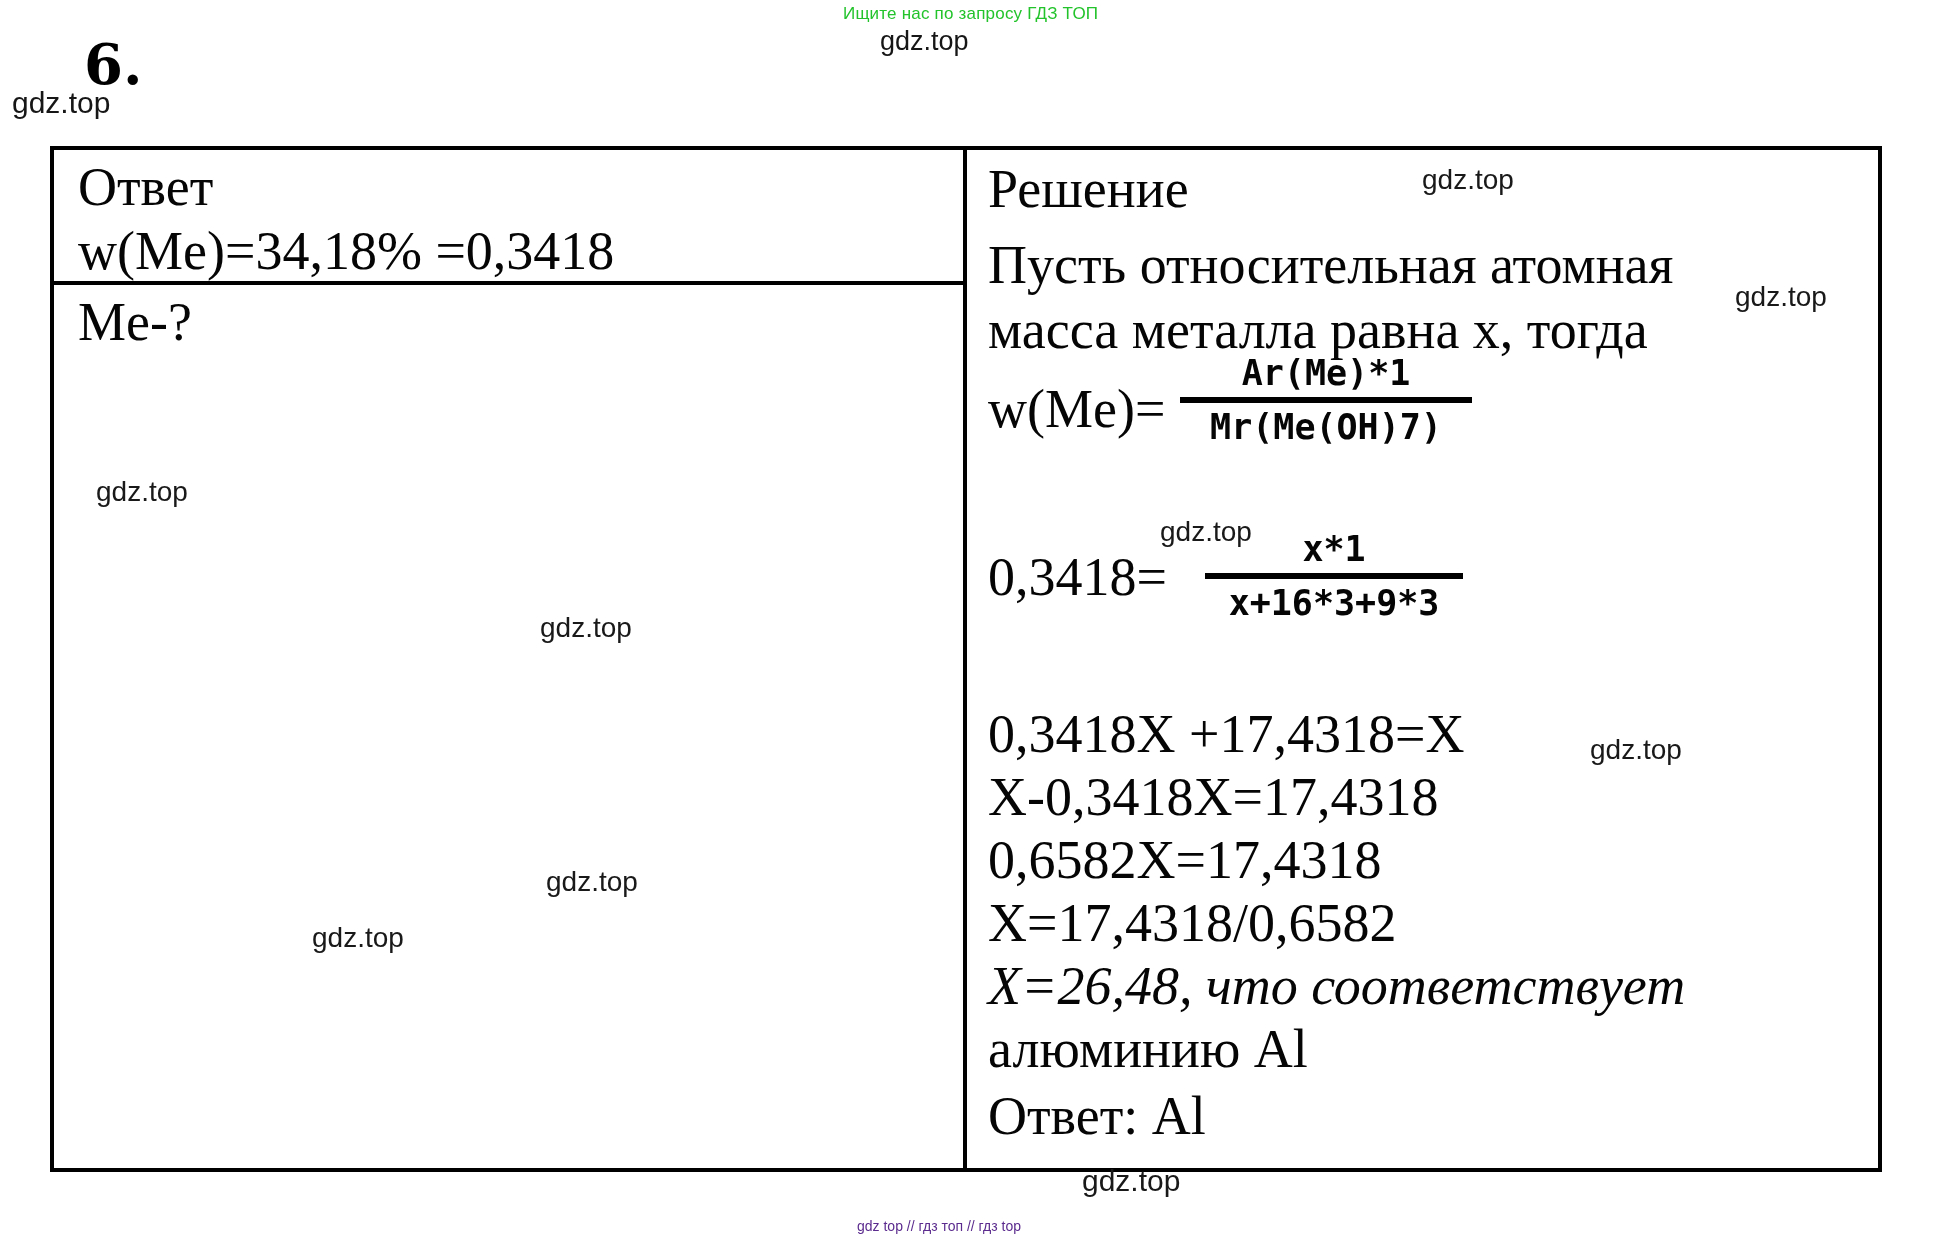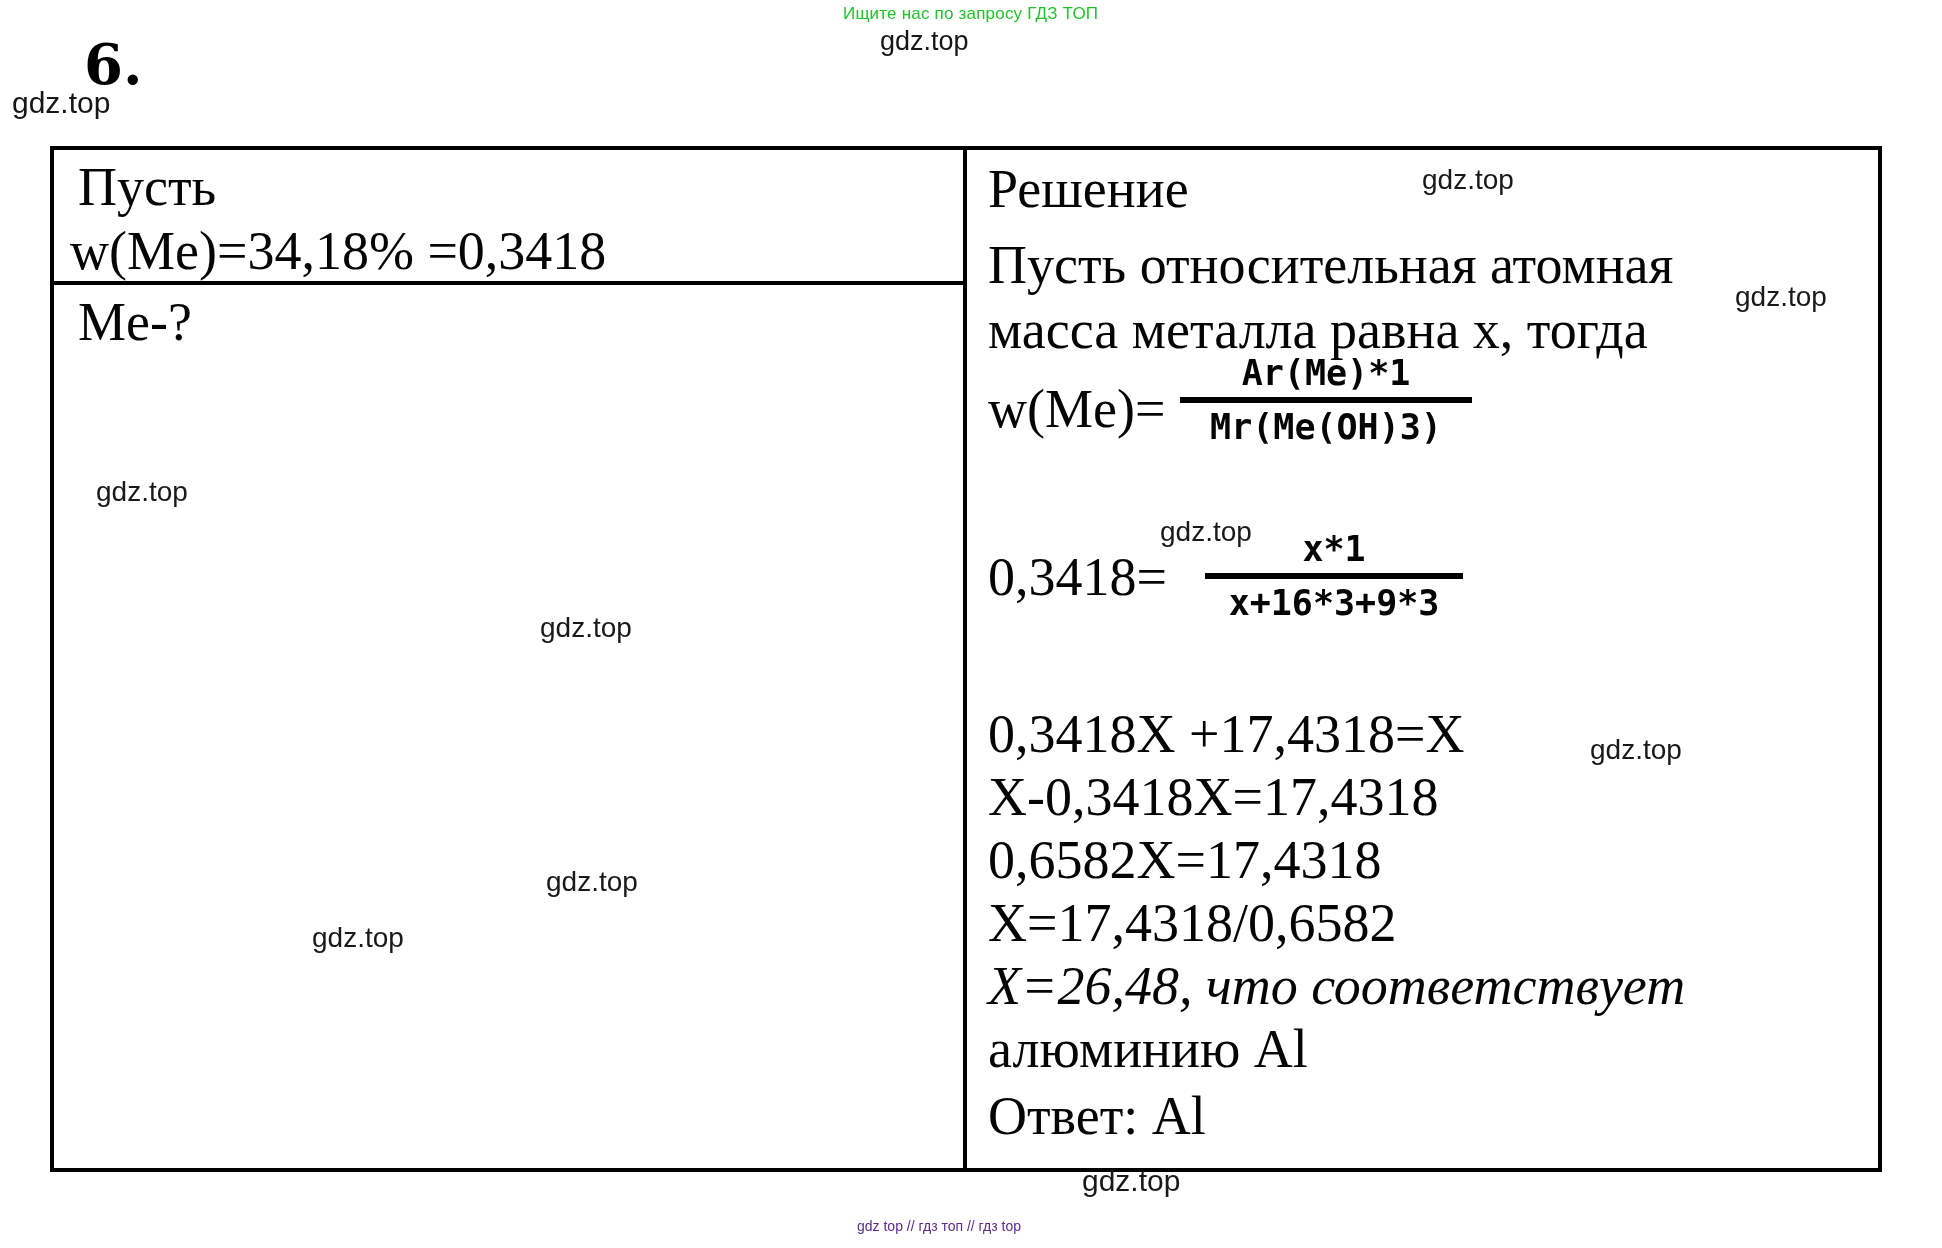--- a/index.html
+++ b/index.html
@@ -71,41 +71,41 @@
   <div class="abs sans" style="left:880px;top:26px;font-size:27px;">gdz.top</div>
 
   <div class="abs problem-number" style="left:84px;top:36px;">6.</div>
 
   <div class="abs sans" style="left:12px;top:86px;font-size:30px;">gdz.top</div>
 
   <div class="abs table-frame" style="left:50px;top:146px;width:1832px;height:1026px;"></div>
   <div class="abs line" style="left:963px;top:146px;width:4px;height:1026px;"></div>
   <div class="abs line" style="left:52px;top:281px;width:913px;height:4px;"></div>
 
-  <div class="abs serif" style="left:78px;top:158px;">Пусть</div>
-  <div class="abs serif" style="left:70px;top:222px;">w(Me)=34,18% =0,3418</div>
+  <div class="abs serif" style="left:78px;top:158px;">Ответ</div>
+  <div class="abs serif" style="left:78px;top:222px;">w(Me)=34,18% =0,3418</div>
   <div class="abs serif" style="left:78px;top:293px;">Me-?</div>
 
   <div class="abs wm" style="left:96px;top:476px;">gdz.top</div>
   <div class="abs wm" style="left:540px;top:612px;">gdz.top</div>
   <div class="abs wm" style="left:546px;top:866px;">gdz.top</div>
   <div class="abs wm" style="left:312px;top:922px;">gdz.top</div>
 
   <div class="abs serif" style="left:988px;top:160px;">Решение</div>
   <div class="abs wm" style="left:1422px;top:164px;">gdz.top</div>
 
   <div class="abs serif" style="left:988px;top:236px;text-align:right;">Пусть относительная атомная</div>
   <div class="abs serif" style="left:988px;top:301px;">масса металла равна x, тогда</div>
   <div class="abs wm" style="left:1735px;top:281px;">gdz.top</div>
 
   <div class="abs serif" style="left:988px;top:380px;">w(Me)=</div>
   <div class="abs frac" style="left:1180px;top:352px;width:292px;">
     <div>Ar(Me)*1</div>
     <div class="bar"></div>
-    <div>Mr(Me(OH)3)</div>
+    <div>Mr(Me(OH)7)</div>
   </div>
 
   <div class="abs wm" style="left:1160px;top:516px;">gdz.top</div>
   <div class="abs serif" style="left:988px;top:548px;">0,3418=</div>
   <div class="abs frac" style="left:1205px;top:528px;width:258px;">
     <div>x*1</div>
     <div class="bar"></div>
     <div>x+16*3+9*3</div>
   </div>
 

